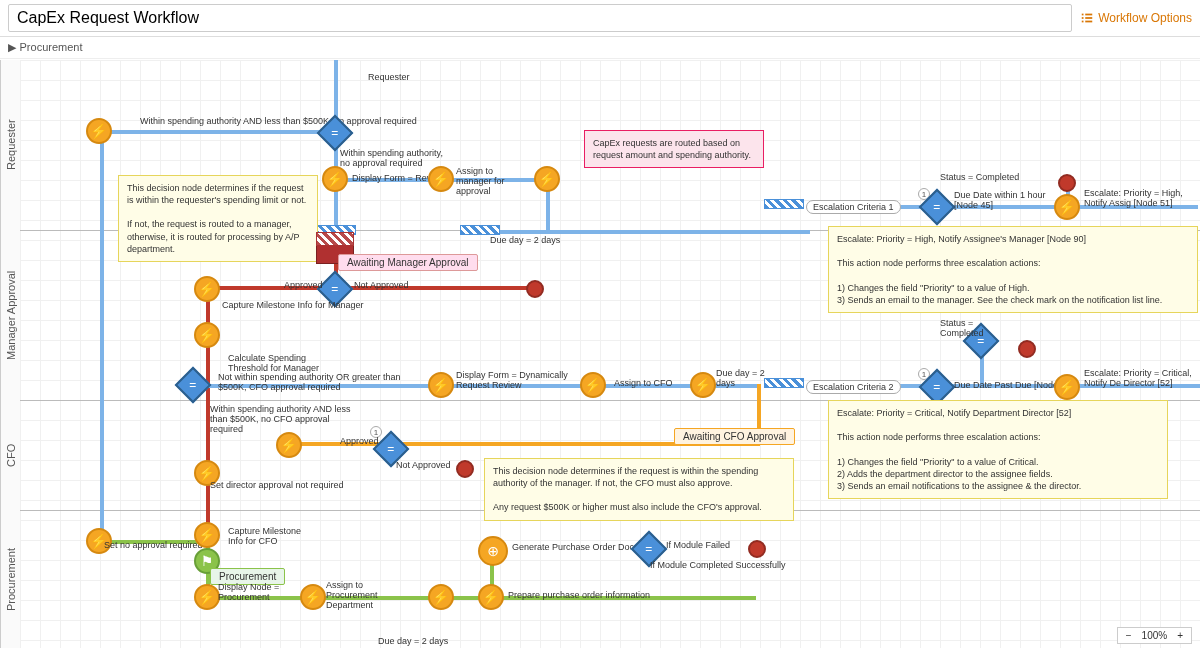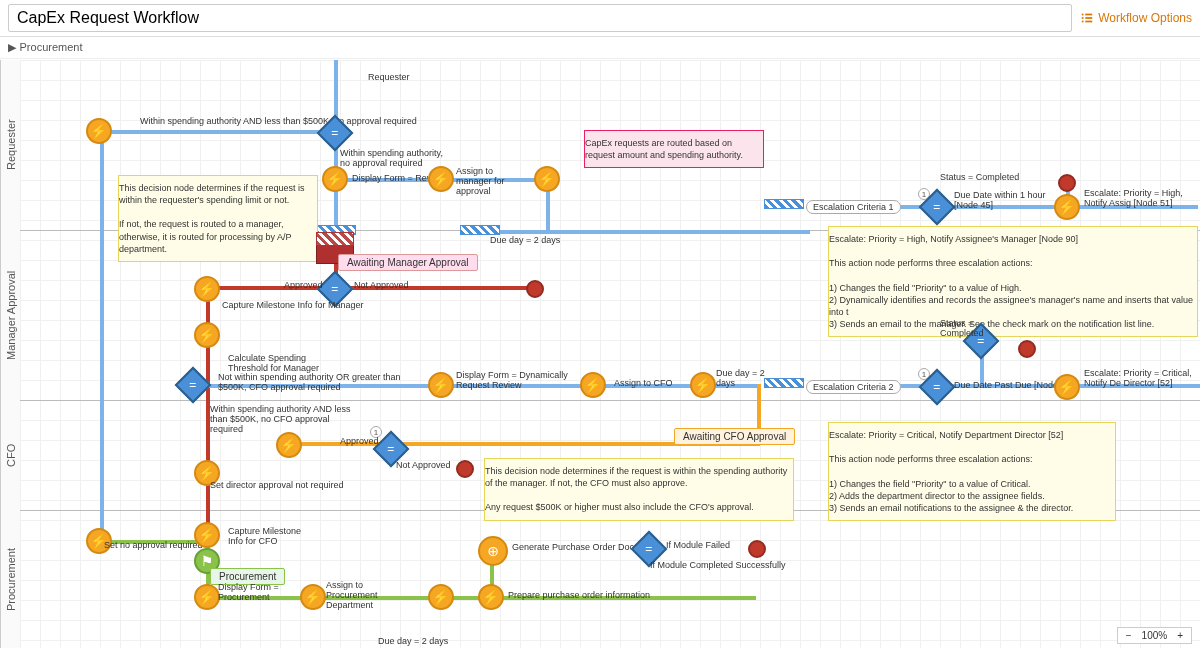--- a/index.html
+++ b/index.html
@@ -22,21 +22,21 @@
 .stop-node { width: 18px; height: 18px; border-radius: 50%; background: #c0392b; border: 2px solid #922b21; }
 .milestone-top { width: 38px; height: 14px; background: repeating-linear-gradient(45deg,#b84a4a,#b84a4a 3px,#fff 3px,#fff 6px); border: 1px solid #a33; }
 .milestone-body { width: 38px; height: 18px; background: #b03030; border: 1px solid #7a2020; border-top: none; }
 .module-node { width: 30px; height: 30px; border-radius: 50%; background: #f5a623; border: 2px solid #d68910; display:flex;align-items:center;justify-content:center;color:#fff;font-size:14px; }
 .proc-node { width: 26px; height: 26px; border-radius: 50%; background: #8bc34a; border: 2px solid #689f38; display:flex;align-items:center;justify-content:center; }
 .proc-node .bolt { color:#fff; font-size:14px; }
 .node-label { position: absolute; font-size: 9px; color: #333; white-space: nowrap; }
 .milestone-label { position: absolute; background: #fde; border: 1px solid #d99; padding: 2px 8px; font-size: 10px; border-radius: 2px; }
 .proc-label { position: absolute; background: #e8f5e9; border: 1px solid #8bc34a; padding: 2px 8px; font-size: 10px; border-radius: 2px; }
 .cfo-label { position: absolute; background: #fff3e0; border: 1px solid #f5a623; padding: 2px 8px; font-size: 10px; border-radius: 2px; }
-.note { position: absolute; background: #fffde7; border: 1px solid #e6d55b; padding: 6px 0; font-size: 9px; line-height: 1.35; }
+.note { position: absolute; background: #fffde7; border: 1px solid #e6d55b; padding: 6px 8px; font-size: 9px; line-height: 1.35; }
 .note-pink { background: #fce4ec; border-color: #e91e63; }
 .conn { position: absolute; background: #7db3e8; }
 .conn.green { background: #8bc34a; }
 .conn.red { background: #c0392b; }
 .conn.orange { background: #f5a623; }
 .conn-h { height: 4px; }
 .conn-v { width: 4px; }
 .hatch { position:absolute; height:10px; background: repeating-linear-gradient(45deg,#4a90d9,#4a90d9 3px,#fff 3px,#fff 6px); border:1px solid #4a90d9; }
 .zoom-bar { position: absolute; bottom: 4px; right: 8px; background: #fff; border: 1px solid #ccc; padding: 2px 8px; font-size: 10px; display: flex; align-items: center; gap: 10px; }
 .badge { position:absolute; width:12px;height:12px;border-radius:50%;background:#fff;border:1px solid #aaa;font-size:8px;display:flex;align-items:center;justify-content:center;color:#555;}
@@ -202,21 +202,21 @@
   <div class="node action-node" style="left:194px;top:462px">
       <span class="bolt">⚡</span>
     </div>
   <div class="node proc-node" style="left:194px;top:488px">
       <span class="bolt">⚑</span>
     </div>
   <div class="proc-label" style="left:210px;top:508px">Procurement</div>
   <div class="node action-node" style="left:194px;top:524px">
       <span class="bolt">⚡</span>
     </div>
-  <div class="node-label" style="left:218px;top:522px;width:70px;white-space:normal">Display Form = Procurement</div>
+  <div class="node-label" style="left:218px;top:522px;width:70px;white-space:normal">Display Node = Procurement</div>
   <div class="node action-node" style="left:300px;top:524px">
       <span class="bolt">⚡</span>
     </div>
   <div class="node-label" style="left:326px;top:520px;width:80px;white-space:normal">Assign to Procurement Department</div>
   <div class="node action-node" style="left:428px;top:524px">
       <span class="bolt">⚡</span>
     </div>
   <div class="node-label" style="left:378px;top:576px">Due day = 2 days</div>
   <div class="node module-node" style="left:478px;top:476px">
       <span>⊕</span>
@@ -243,41 +243,40 @@
   <div class="node-label" style="left:954px;top:130px;width:110px;white-space:normal">Due Date within 1 hour [Node 45]</div>
   <div class="node action-node" style="left:1054px;top:134px">
       <span class="bolt">⚡</span>
     </div>
   <div class="node-label" style="left:1084px;top:128px;width:120px;white-space:normal">Escalate: Priority = High, Notify Assig [Node 51]</div>
 
   <div class="note" style="left:828px;top:166px;width:370px">
     <div>Escalate: Priority = High, Notify Assignee's Manager [Node 90]</div><br>
     <div>This action node performs three escalation actions:</div><br>
     <div>1) Changes the field "Priority" to a value of High.</div>
-    <div>2) Dynamically identifies and records the assignee's manager's name and inserts that value into t</div>
     <div>3) Sends an email to the manager. See the check mark on the notification list line.</div>
   </div>
 
   <div class="node decision-node" style="left:968px;top:268px">
       <span class="inner">=</span>
     </div>
   <div class="node-label" style="left:940px;top:258px;width:60px;white-space:normal">Status = Completed</div>
   <div class="node stop-node" style="left:1018px;top:280px"></div>
   <div class="pill" style="left:806px;top:320px">Escalation Criteria 2</div>
   <div class="badge" style="left:918px;top:308px">1</div>
   <div class="node decision-node" style="left:924px;top:314px">
       <span class="inner">=</span>
     </div>
   <div class="node-label" style="left:954px;top:320px">Due Date Past Due [Node 47]</div>
   <div class="node action-node" style="left:1054px;top:314px">
       <span class="bolt">⚡</span>
     </div>
   <div class="node-label" style="left:1084px;top:308px;width:120px;white-space:normal">Escalate: Priority = Critical, Notify De Director [52]</div>
 
-  <div class="note" style="left:828px;top:362px;width:288px">
+  <div class="note" style="left:828px;top:340px;width:340px">
     <div>Escalate: Priority = Critical, Notify Department Director [52]</div><br>
     <div>This action node performs three escalation actions:</div><br>
     <div>1) Changes the field "Priority" to a value of Critical.</div>
     <div>2) Adds the department director to the assignee fields.</div>
     <div>3) Sends an email notifications to the assignee &amp; the director.</div>
   </div>
 
   <div class="zoom-bar">
     <span>−</span>
     <span>100%</span>

